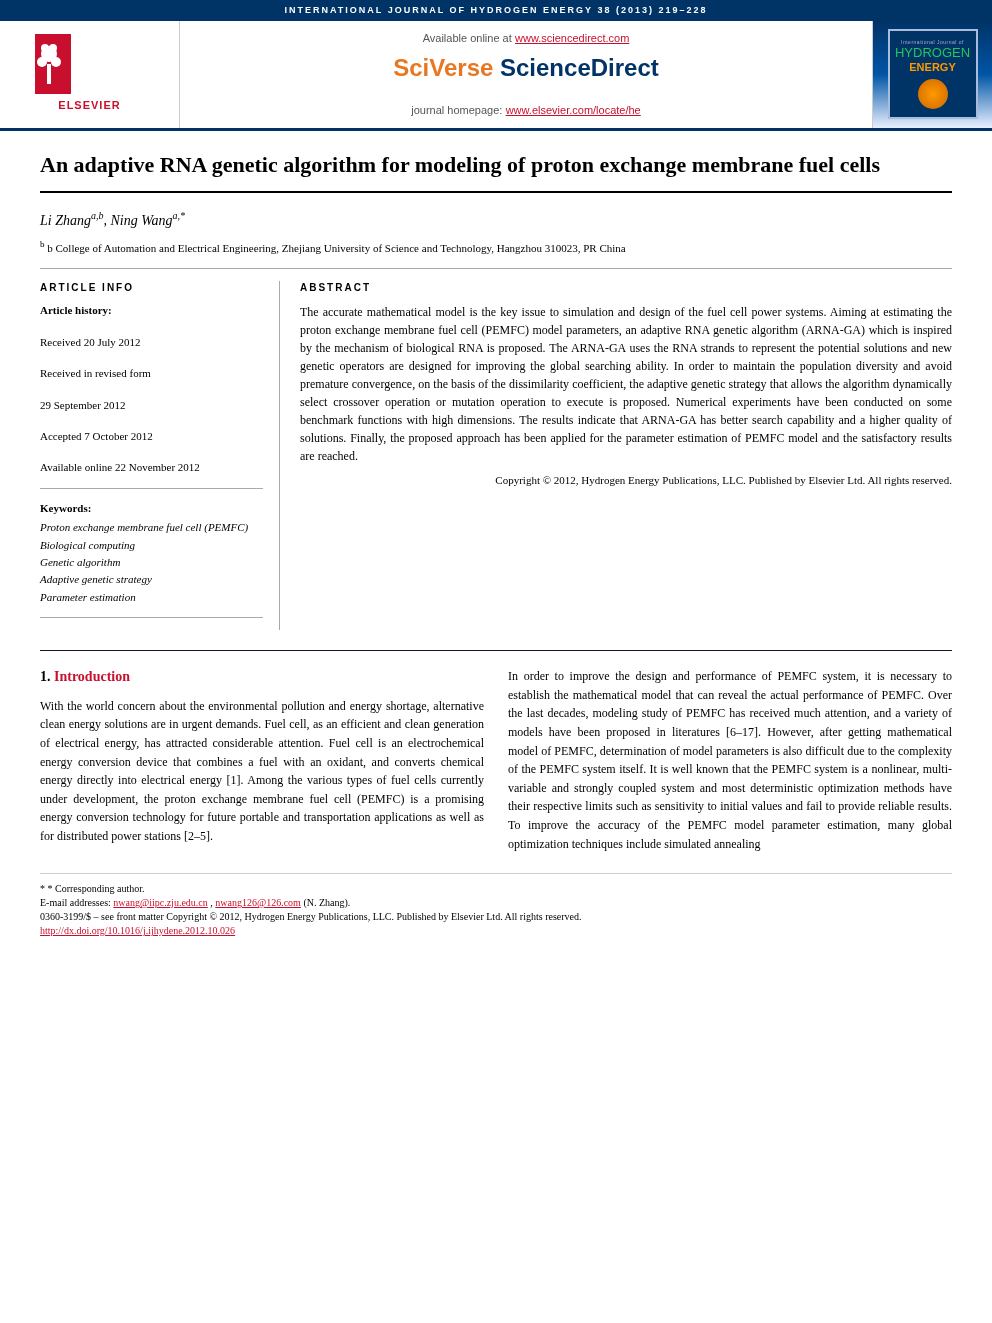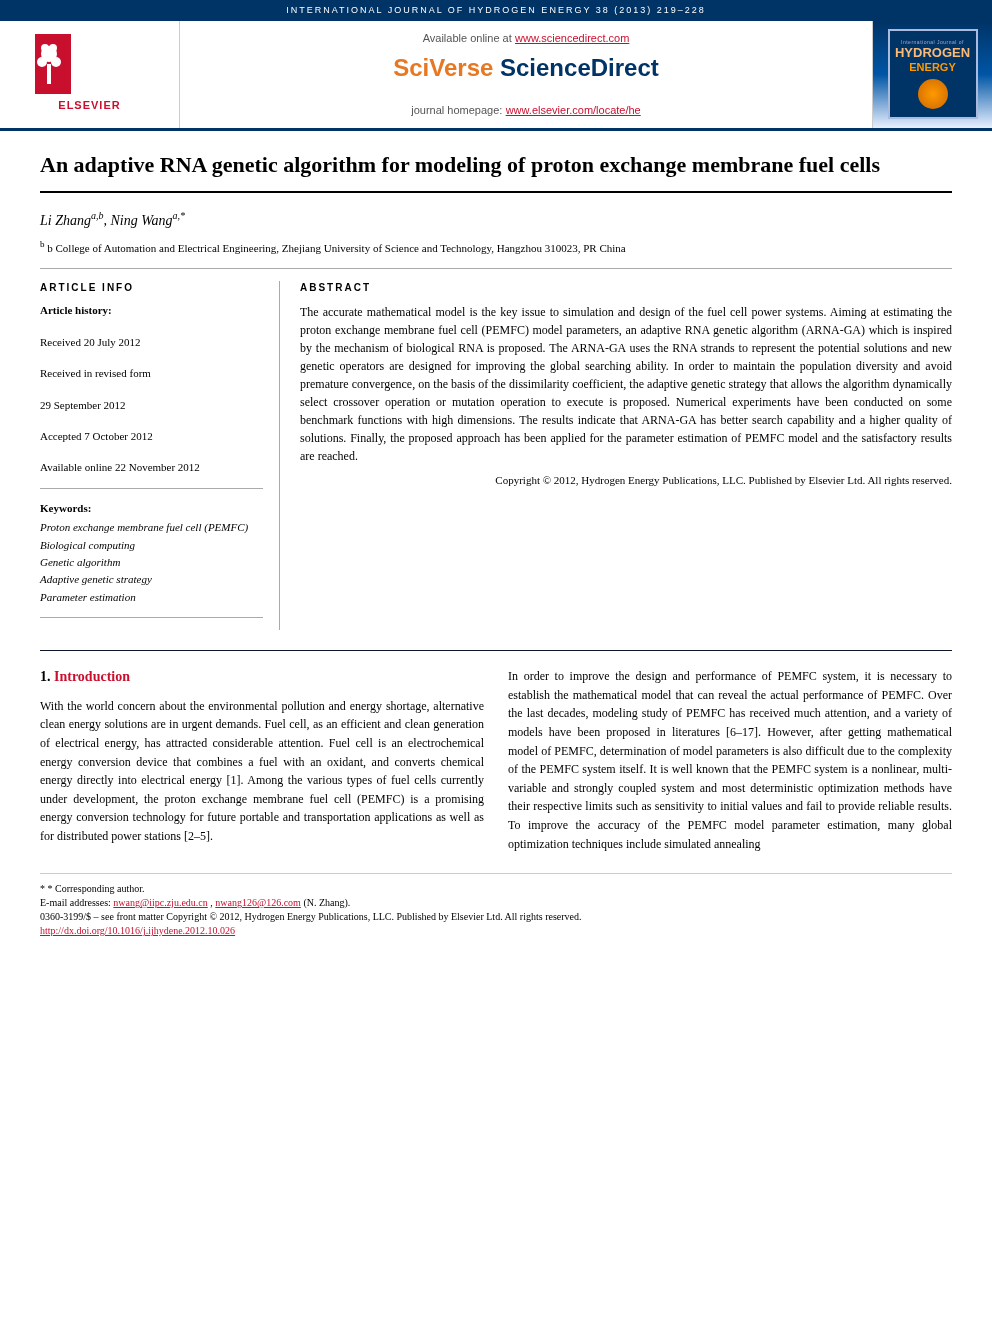--- a/index.html
+++ b/index.html
@@ -14,20 +14,21 @@
     }
     .journal-header-bar {
       background: #003366;
       color: #fff;
       text-align: center;
       font-size: 9px;
       letter-spacing: 2px;
       padding: 4px 0;
       text-transform: uppercase;
       font-family: Arial, sans-serif;
+      font-weight: bold;
     }
     .top-banner {
       display: flex;
       align-items: stretch;
       border-bottom: 3px solid #003366;
       height: 110px;
     }
     .elsevier-logo-area {
       width: 180px;
       background: #fff;
@@ -72,21 +73,21 @@
       display: flex;
       flex-direction: column;
       align-items: center;
       justify-content: center;
       color: #fff;
       font-family: Arial, sans-serif;
       padding: 4px;
       text-align: center;
     }
     .jt-intl { font-size: 5px; letter-spacing: 0.5px; color: #aac; }
-    .jt-hydrogen { font-size: 13px; font-weight: bold; color: #fdba74; line-height: 1.1; }
+    .jt-hydrogen { font-size: 13px; font-weight: normal; color: #22c55e; line-height: 1.1; }
     .jt-energy { font-size: 11px; font-weight: bold; color: #ff9900; }
     .jt-circle {
       width: 30px; height: 30px;
       border-radius: 50%;
       background: radial-gradient(circle, #ff9900, #cc6600);
       margin-top: 4px;
     }
     .main-content {
       padding: 20px 40px;
     }

